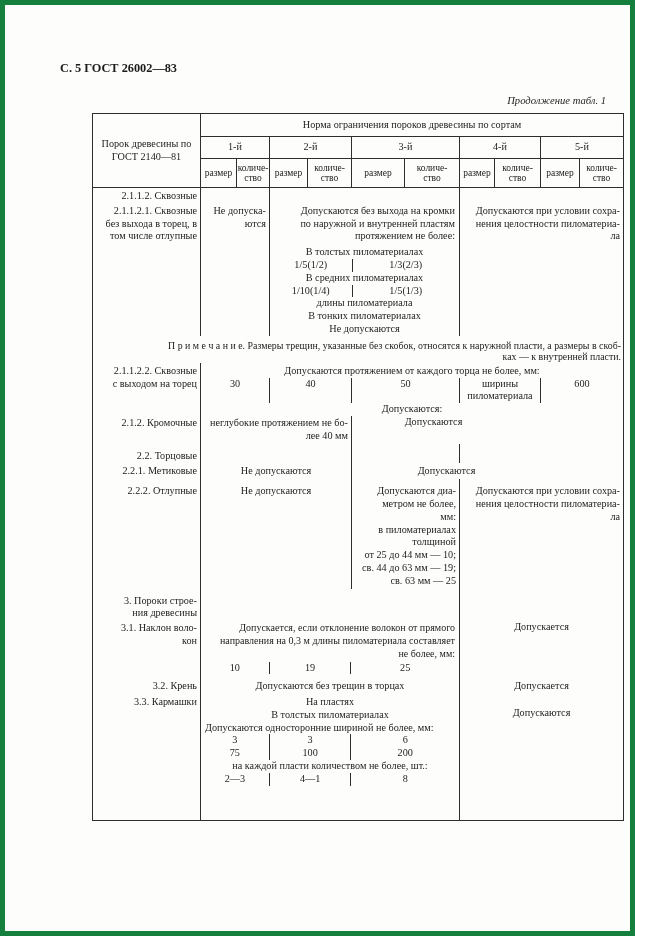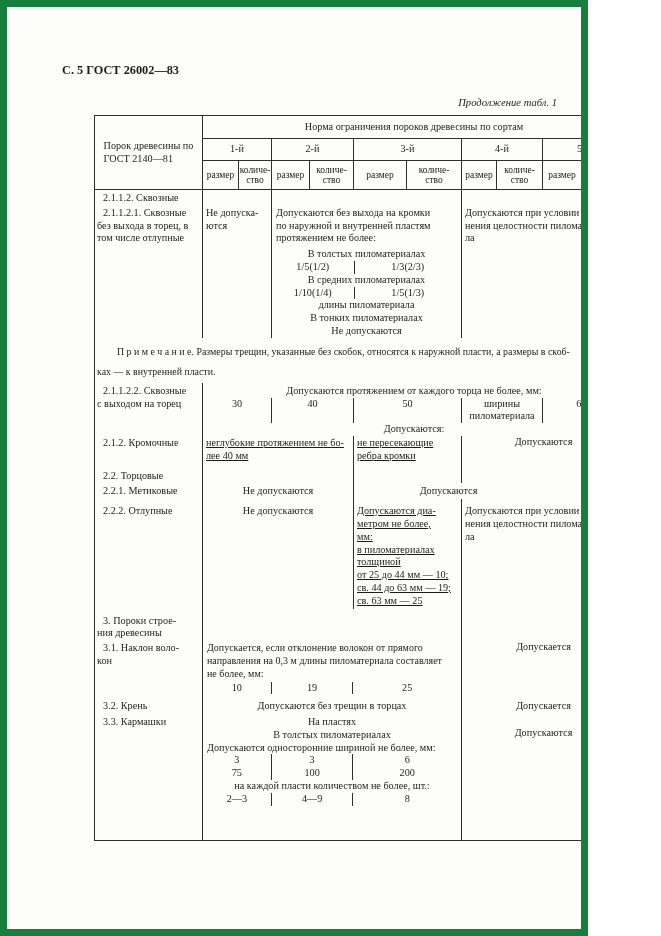--- a/index.html
+++ b/index.html
@@ -1,27 +1,27 @@
 <!DOCTYPE html>
 <html><head>
 <meta charset="utf-8">
 <style>
   * { box-sizing: border-box; margin: 0; padding: 0; }
   html,body { background: #ffffff; }
   .page {
     position: relative;
-    width: 588px; height: 936px;
+    width: 635px; height: 936px;
     background: #fdfdfb;
-    border: 7px solid #15803d;
+    border: 5px solid #15803d;
     font-family: "Liberation Serif", serif;
     color: #1c1c1c;
     overflow: hidden;
   }
   .t  { font-size: 10.2px; line-height: 12.8px; }
-  .pl { white-space: pre-line; }
+  .pl { white-space: pre-line; text-align: right; }
   .c  { text-align: center; }
   .br { border-right: 1px solid #2e2e2e; }
   .bl { border-left: 1px solid #2e2e2e; }
   .doc-header {
     position: absolute; left: 55px; top: 56px;
     font-weight: bold; font-size: 12.3px;
   }
   .continuation {
     position: absolute; right: 24px; top: 90px;
     font-style: italic; font-size: 10.6px;
@@ -30,42 +30,42 @@
     position: absolute; left: 87px; top: 108px;
     width: 532px;
     border: 1px solid #2e2e2e;
     background: #fdfdfb;
   }
   
   .thead { display: flex; border-bottom: 1px solid #2e2e2e; }
   .th-col1 {
     width: 108px; border-right: 1px solid #2e2e2e;
     display: flex; align-items: center; justify-content: center;
-    text-align: left;
+    text-align: center;
   }
   .th-right { flex: 1; display: flex; flex-direction: column; }
   .th-norm {
     height: 23px; border-bottom: 1px solid #2e2e2e;
     display: flex; align-items: center; justify-content: center;
   }
   .th-grades { display: flex; height: 22px; border-bottom: 1px solid #2e2e2e; }
   .th-grades > div { display: flex; align-items: center; justify-content: center; border-right: 1px solid #2e2e2e; }
   .th-grades > div:last-child { border-right: none; }
   .th-sub { display: flex; height: 28px; }
   .th-sub > div { display: flex; align-items: center; justify-content: center; border-right: 1px solid #2e2e2e; font-size: 9.5px; line-height: 10.5px; text-align: center; }
   .th-sub > div:last-child { border-right: none; }
   
   .trow { display: grid; grid-template-columns: 108px 36px 33px 38px 44px 53px 55px 35px 46px 39px 43px; }
   .bc   { padding: 1px 3px; }
   .bc0  { padding: 0; }
   .col1 { padding: 1px 3px 1px 2px; text-indent: 6px; }
-  .bcell { padding: 1px 3px; text-decoration: underline; }
+  .bcell { padding: 1px 3px; }
   .flexcol { display: flex; flex-direction: column; }
   .fr { display: flex; align-items: stretch; }
-  .note { padding: 3px 2px 1px 2px; text-indent: 20px; font-size: 9.9px; line-height: 20px; }
+  .note { padding: 3px 2px 1px 2px; text-indent: 20px; font-size: 9.9px; line-height: 11px; }
   .fs10 { font-size: 10px; }
   .sp2 { grid-column: span 2; } .sp4 { grid-column: span 4; }
   .sp6 { grid-column: span 6; } .sp10 { grid-column: span 10; } .sp11 { grid-column: span 11; }
   .w36{width:36px}.w33{width:33px}.w69{width:69px}.w82{width:82px}.w108{width:108px}.w81{width:81px}.w151{width:151px}.w163{width:163px}
   .gap2 > div { padding-top: 2px; }
   .gap4 > div { padding-top: 4px; }
   .gap6 > div { padding-top: 6px; }
   .mt2 { margin-top: 2px; }
   .filler > div { height: 34px; }
 </style>
@@ -168,22 +168,20 @@
       </div>
     </div>
 
     <div class="trow">
       <div class="col1 t pl br" style="padding-top:14px">2.1.2. Кромочные</div>
       <div class="sp10 flexcol">
         <div class="t c">Допускаются:</div>
         <div class="fr">
           <div class="t pl br bcell w151">неглубокие протяжением не бо-
 лее 40 мм</div>
-          <div class="t pl br bcell w108">не пересекающие
-ребра кромки</div>
           <div class="t c w163">Допускаются</div>
         </div>
       </div>
     </div>
 
     <div class="trow gap6">
       <div class="col1 t pl br">2.2. Торцовые</div>
       <div class="br sp4"></div>
       <div class="br sp2"></div>
       <div class="sp4"></div>
@@ -252,21 +250,21 @@
           <div class="t c w108">6</div>
         </div>
         <div class="fr">
           <div class="t c w69 br">75</div>
           <div class="t c w82 br">100</div>
           <div class="t c w108">200</div>
         </div>
         <div class="t c">на каждой пласти количеством не более, шт.:</div>
         <div class="fr">
           <div class="t c w69 br">2—3</div>
-          <div class="t c w82 br">4—9</div>
+          <div class="t c w82 br">4—1</div>
           <div class="t c w108">8</div>
         </div>
       </div>
       <div class="t c sp4" style="padding-top:13px">Допускаются</div>
     </div>
 
     <div class="trow filler">
       <div class="br"></div>
       <div class="br sp6"></div>
       <div class="sp4"></div>

